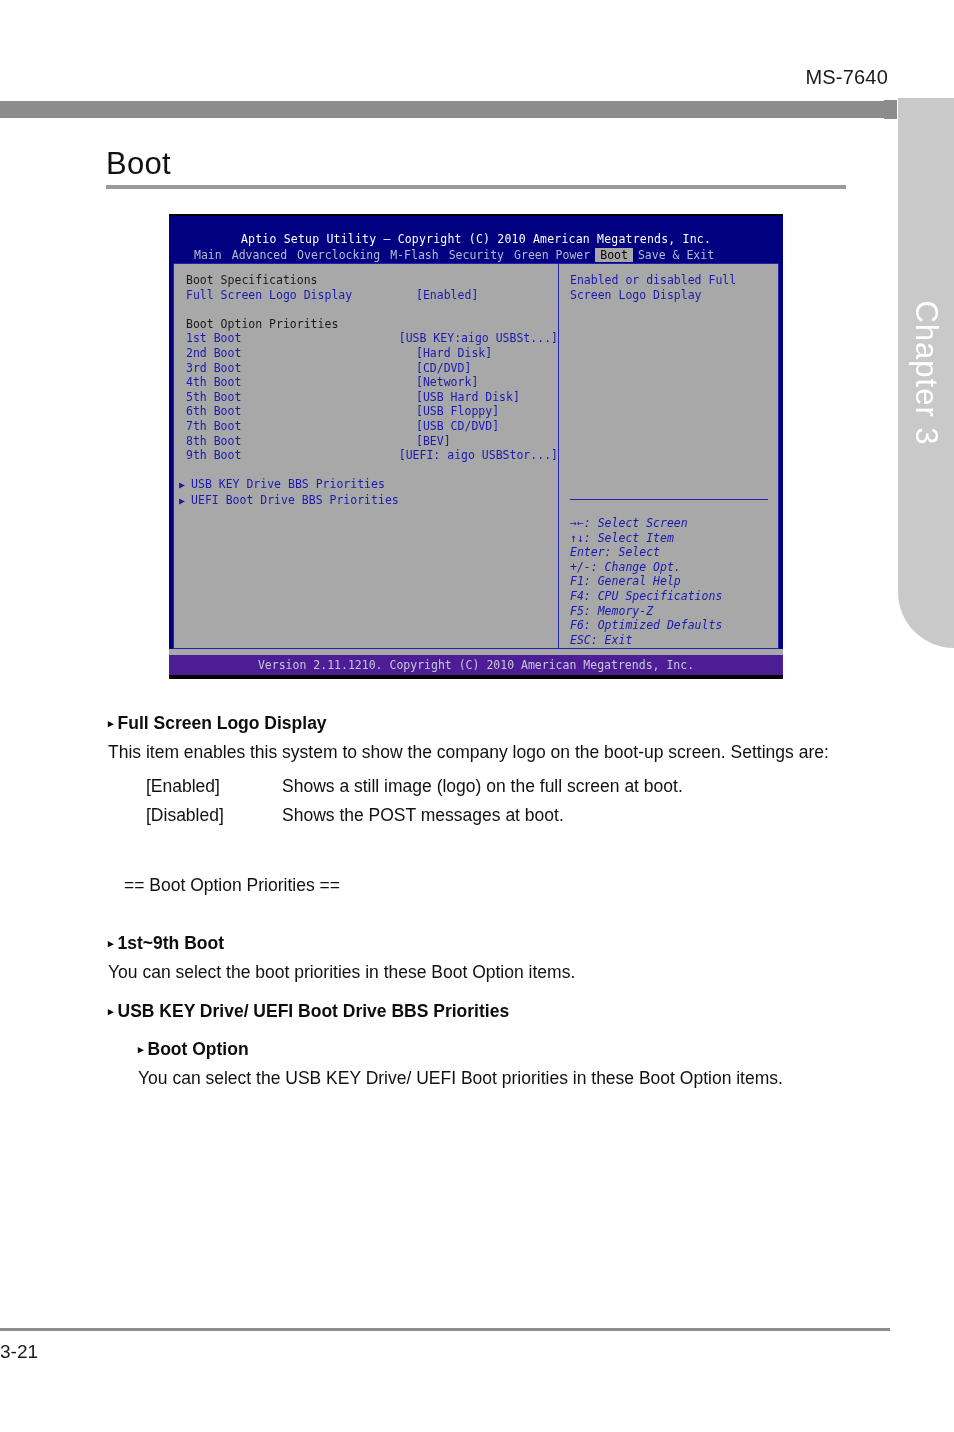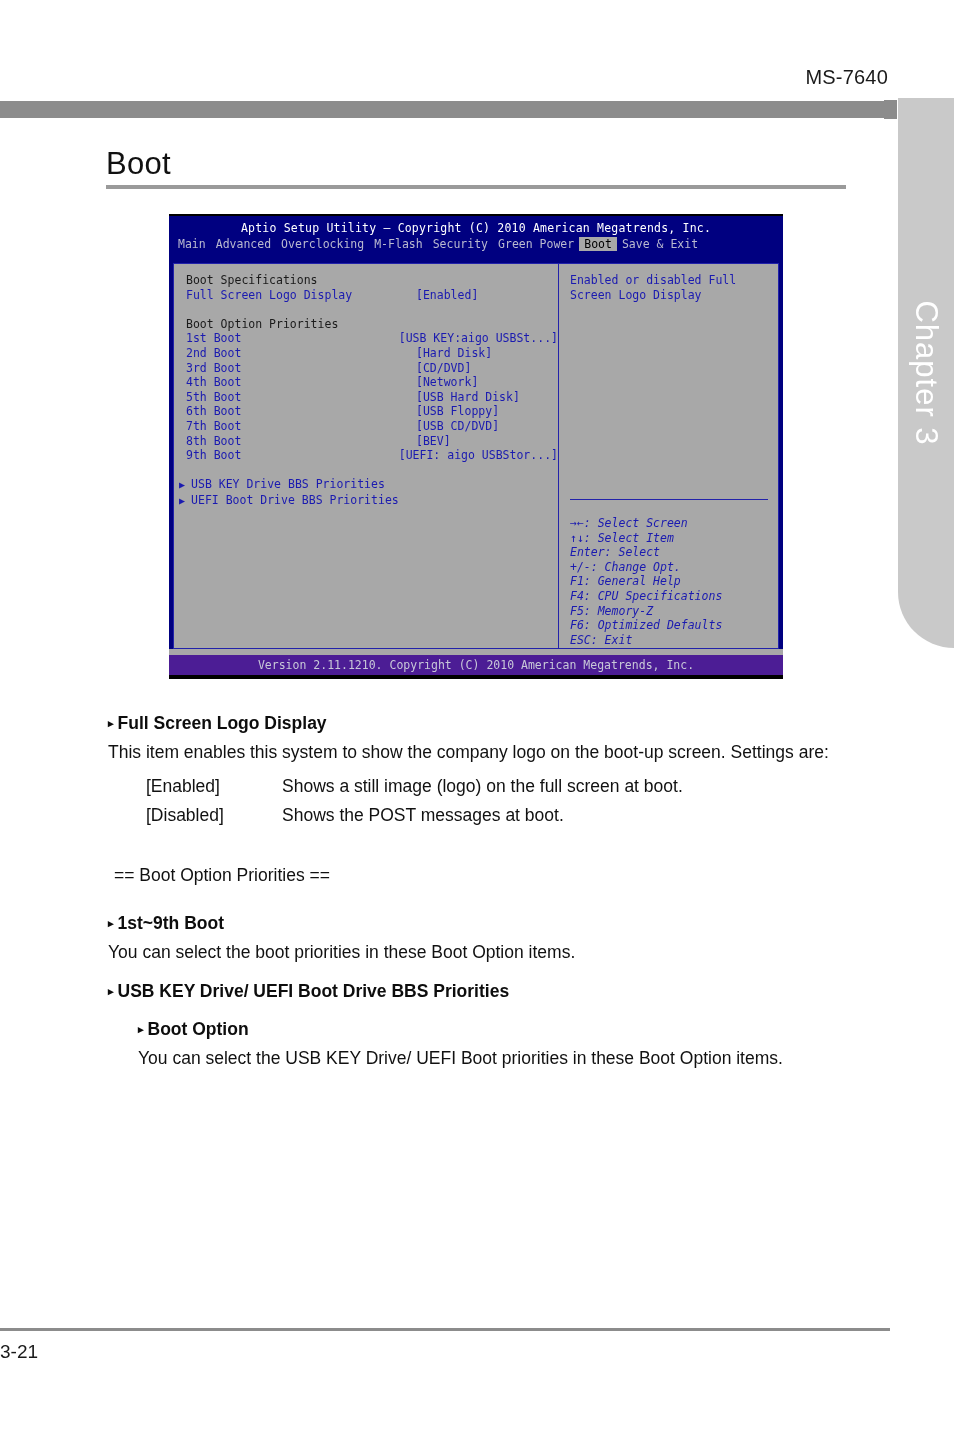--- a/index.html
+++ b/index.html
@@ -98,26 +98,26 @@
     font-size: 11.5px;
     line-height: 14.6px;
     box-sizing: border-box;
     border-top: 2px solid #000000;
     border-bottom: 4px solid #000000;
     overflow: hidden;
   }
   .bios-title {
     color: #ffffff;
     text-align: center;
-    padding-top: 5px;
+    padding-top: 16px;
     letter-spacing: 0.2px;
   }
   .bios-menubar {
     display: flex;
-    padding-left: 4px;
+    padding-left: 20px;
     margin-top: 1px;
     gap: 0;
   }
   .bios-menu-item {
     color: #b9b9cf;
     padding: 0 5px;
     white-space: nowrap;
   }
   .bios-menu-item.active {
     background: #a8a8a8;
@@ -257,21 +257,21 @@
   .opt-key {
     width: 136px;
     padding-left: 38px !important;
   }
   .block-gap {
     height: 26px;
   }
   .plain-line {
     font-size: 17.5px;
     color: #111111;
-    margin: 6px;
+    margin: 16px;
     line-height: 27px;
   }
   .nested {
     margin-left: 30px;
   }
   .nested .para {
     text-align: justify;
   }
 
   

